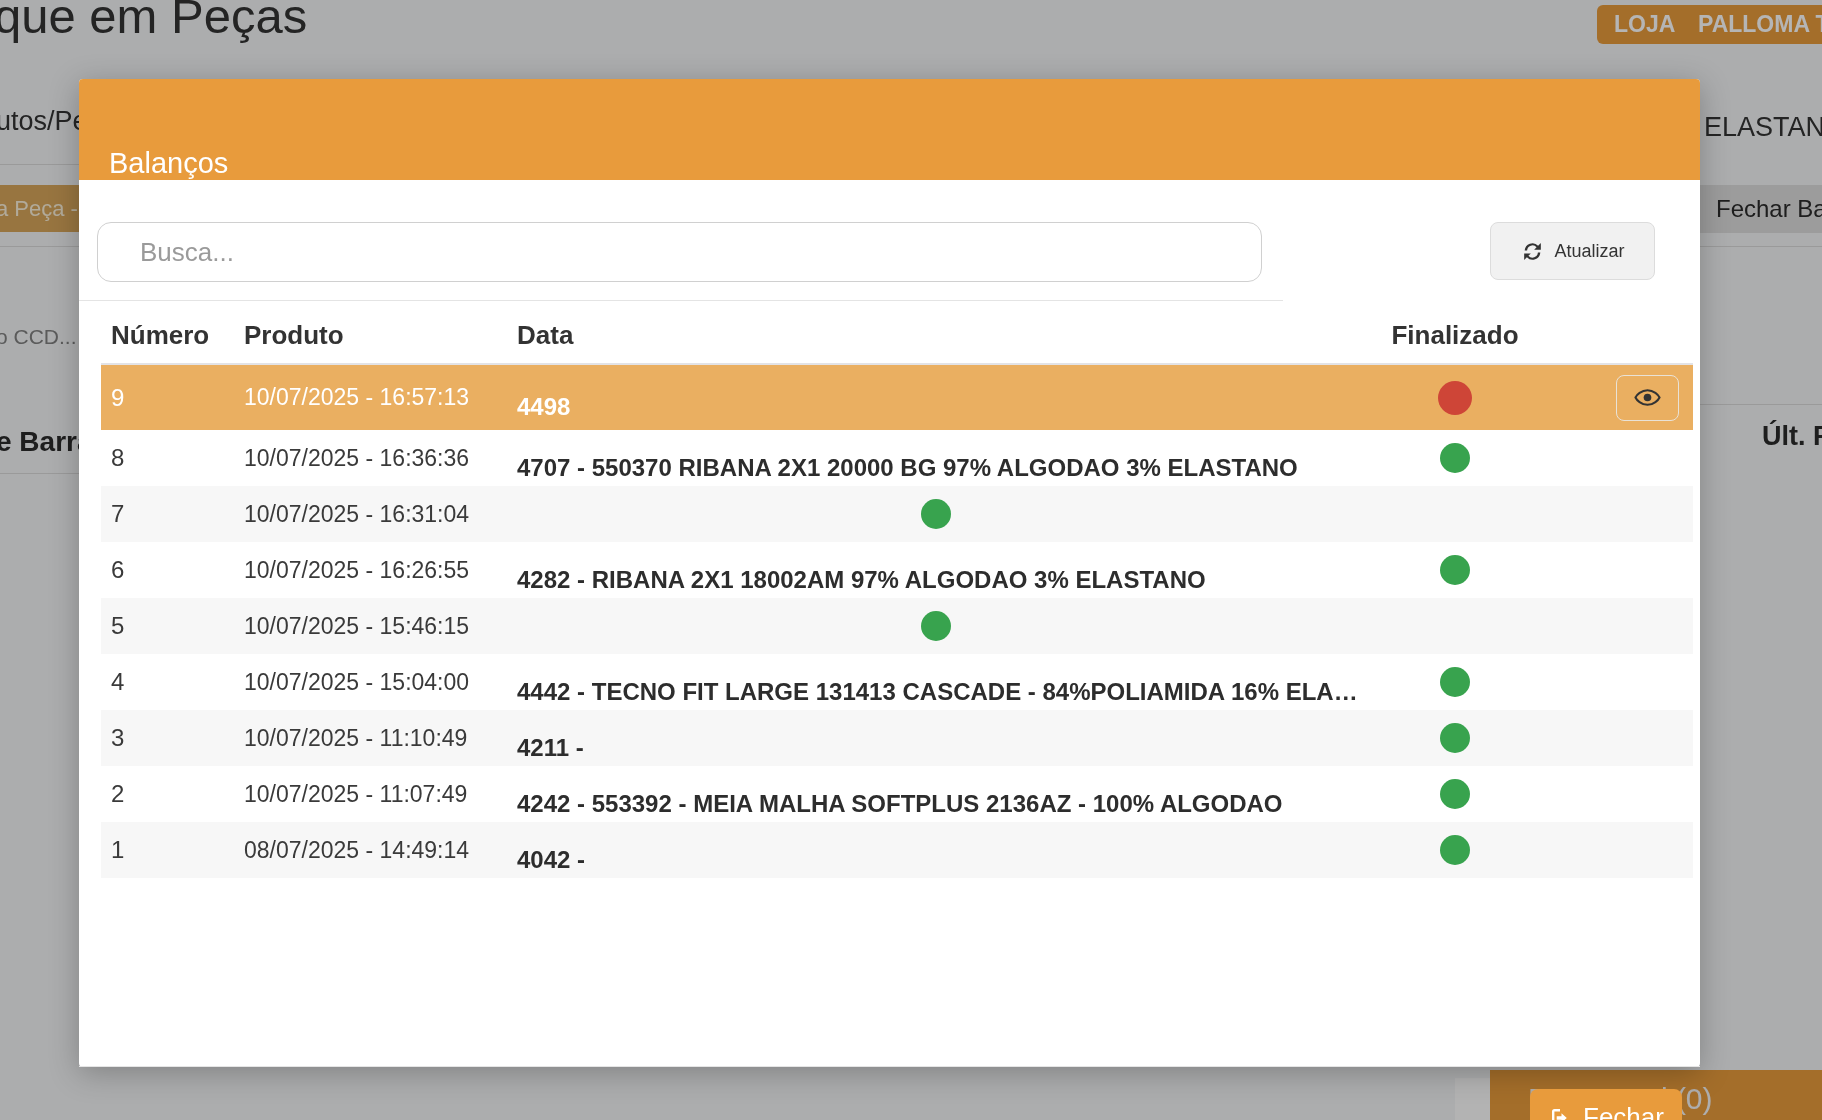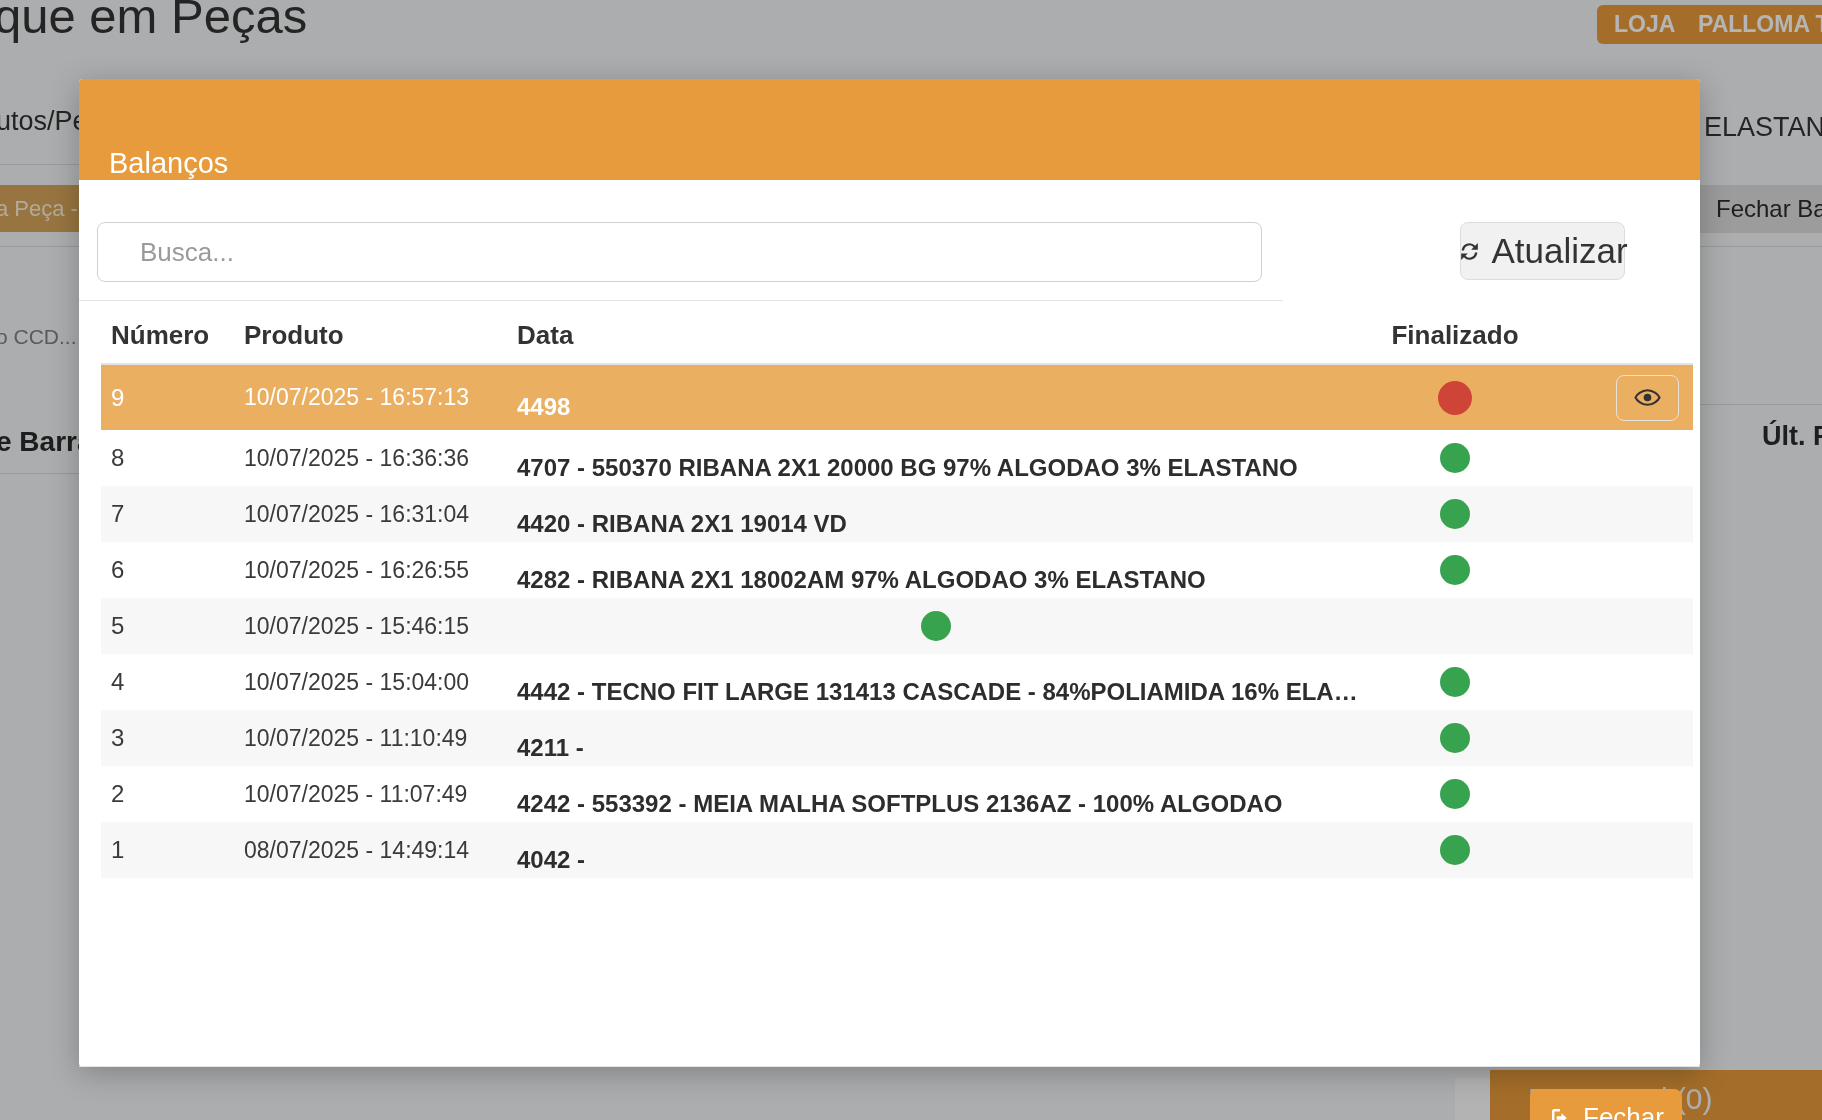--- a/index.html
+++ b/index.html
@@ -40,25 +40,25 @@
   
   :root { --brand:#e89b3c; --row-highlight:#eaaf61; }
   .modal { position:absolute; left:79px; top:79px; width:1621px; height:988px;
     background:#fff; border-radius:4px; z-index:10; box-shadow:0 6px 30px rgba(0,0,0,.25); }
   .modal-header { height:101px; background:var(--brand); border-radius:4px 4px 0 0;
     display:flex; align-items:flex-end; padding-left:30px; }
   .modal-title { color:#fff; font-size:29px; font-weight:500; }
   .modal-body { position:relative; height:887px; }
 
   .search-input { position:absolute; left:18px; top:42px; width:1165px; height:60px;
-    border:1px solid #d0d0d0; border-radius:8px; font-size:26px; color:#444;
+    border:1px solid #d0d0d0; border-radius:14px; font-size:26px; color:#444;
     padding-left:42px; outline:none; font-family:inherit; }
   .search-input::placeholder { color:#9a9a9a; }
-  .refresh-btn { position:absolute; left:1381px; top:42px; width:165px; height:58px;
-    background:#f1f1f1; border:1px solid #dcdcdc; border-radius:8px; font-size:35px;
+  .refresh-btn { position:absolute; left:1411px; top:42px; width:165px; height:58px;
+    background:#f1f1f1; border:1px solid #dcdcdc; border-radius:8px; font-size:18px;
     color:#333; display:flex; align-items:center; justify-content:center; gap:9px;
     cursor:pointer; font-family:inherit; }
   .search-underline { position:absolute; left:0; top:120px; width:1204px; height:1px; background:#e4e4e4; }
 
   .table { position:absolute; left:22px; top:127px; width:1592px; }
   .t-head { display:grid; grid-template-columns:133px 273px 858px 180px 1fr;
     height:58px; align-items:center; border-bottom:2px solid #e3e3e6; }
   .t-head .hcell { font-size:26px; font-weight:bold; color:#333; padding-left:10px; }
   .t-head .hcell.center { text-align:center; padding-left:0; }
   .t-row { display:grid; grid-template-columns:133px 273px 858px 180px 1fr;
@@ -160,21 +160,20 @@
     <div class="cell status">
       <span class="dot" style="background: rgb(56, 163, 78);"></span>
     </div>
     <div class="cell action">
       
     </div>
   </div>
           <div class="t-row striped">
     <div class="cell numero">7</div>
     <div class="cell date">10/07/2025 - 16:31:04</div>
-    <div class="cell product">4420 - RIBANA 2X1 19014 VD</div>
     <div class="cell status">
       <span class="dot" style="background: rgb(56, 163, 78);"></span>
     </div>
     <div class="cell action">
       
     </div>
   </div>
           <div class="t-row">
     <div class="cell numero">6</div>
     <div class="cell date">10/07/2025 - 16:26:55</div>

